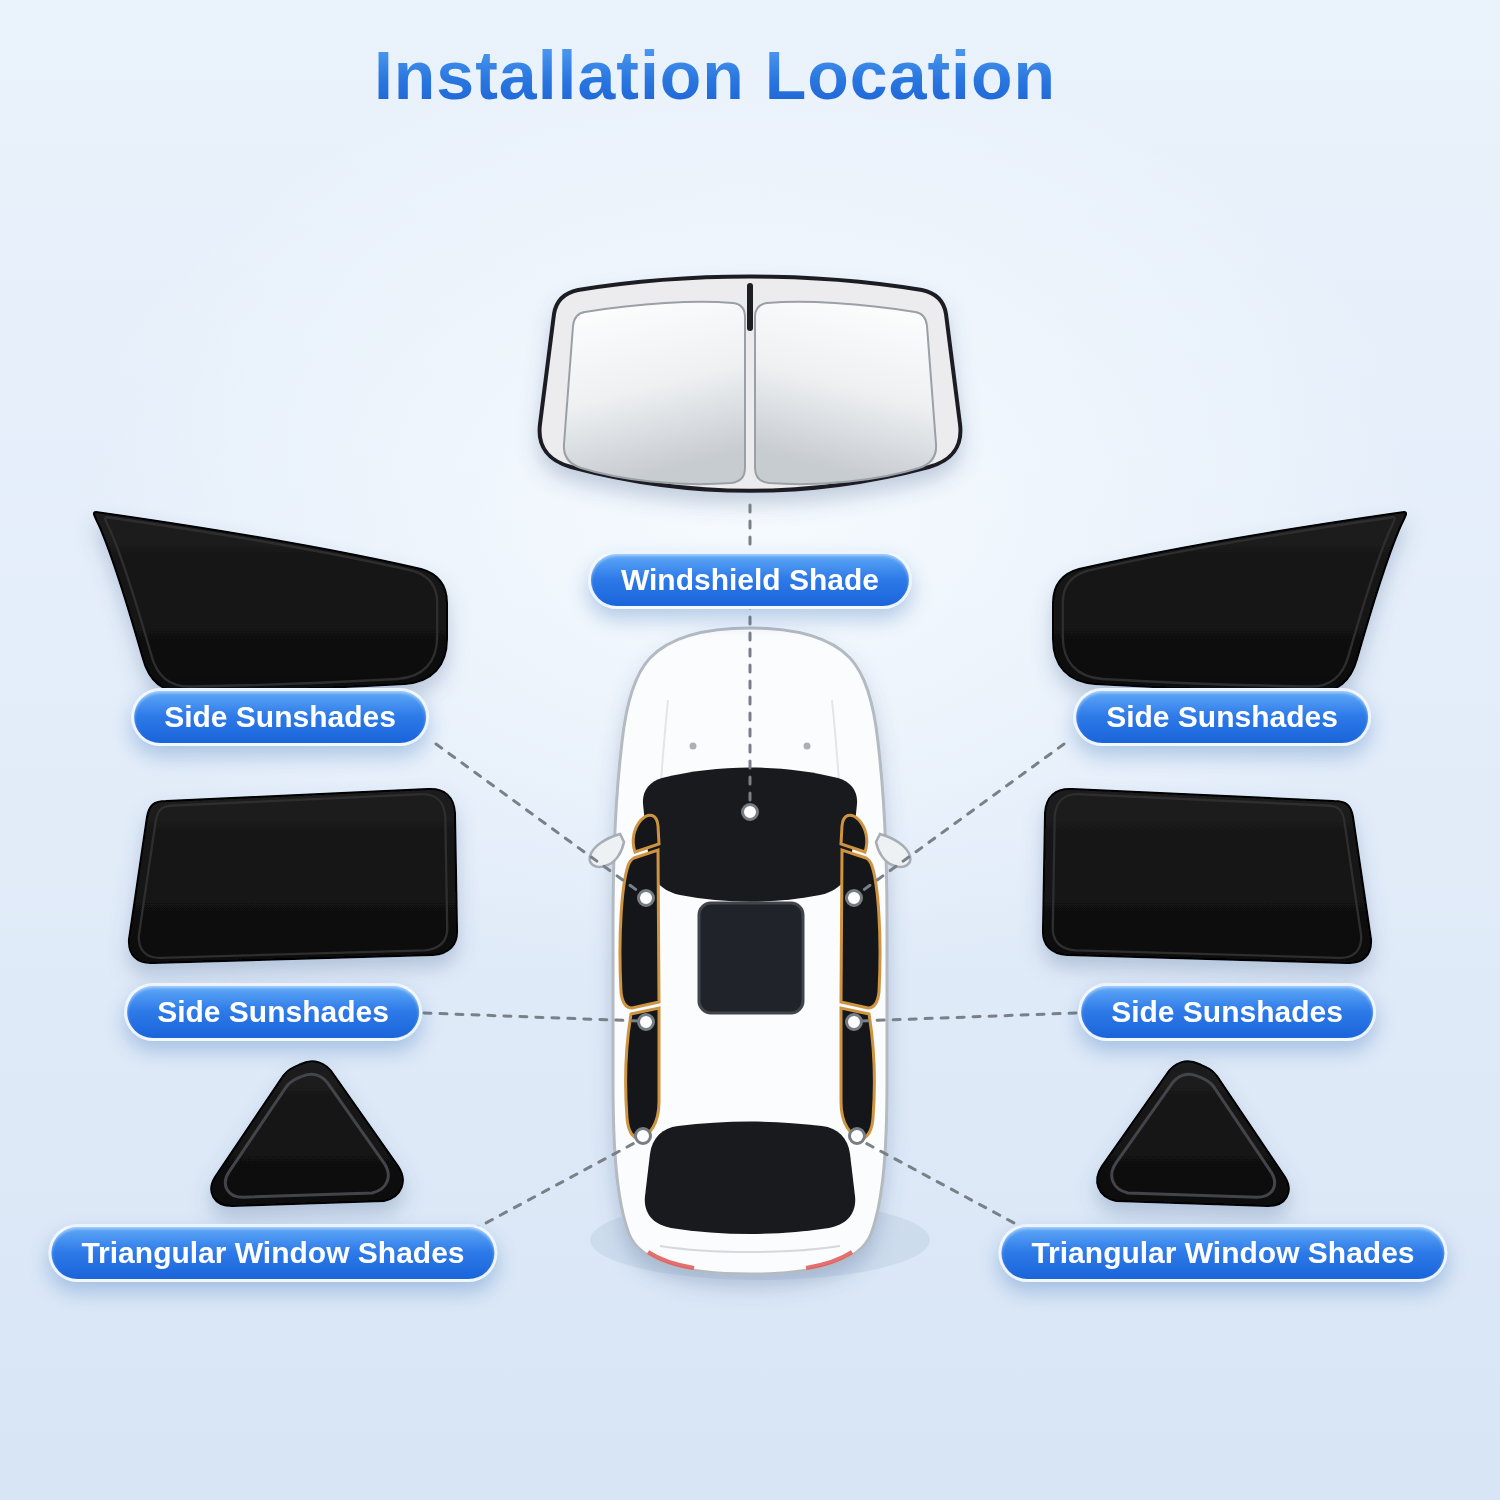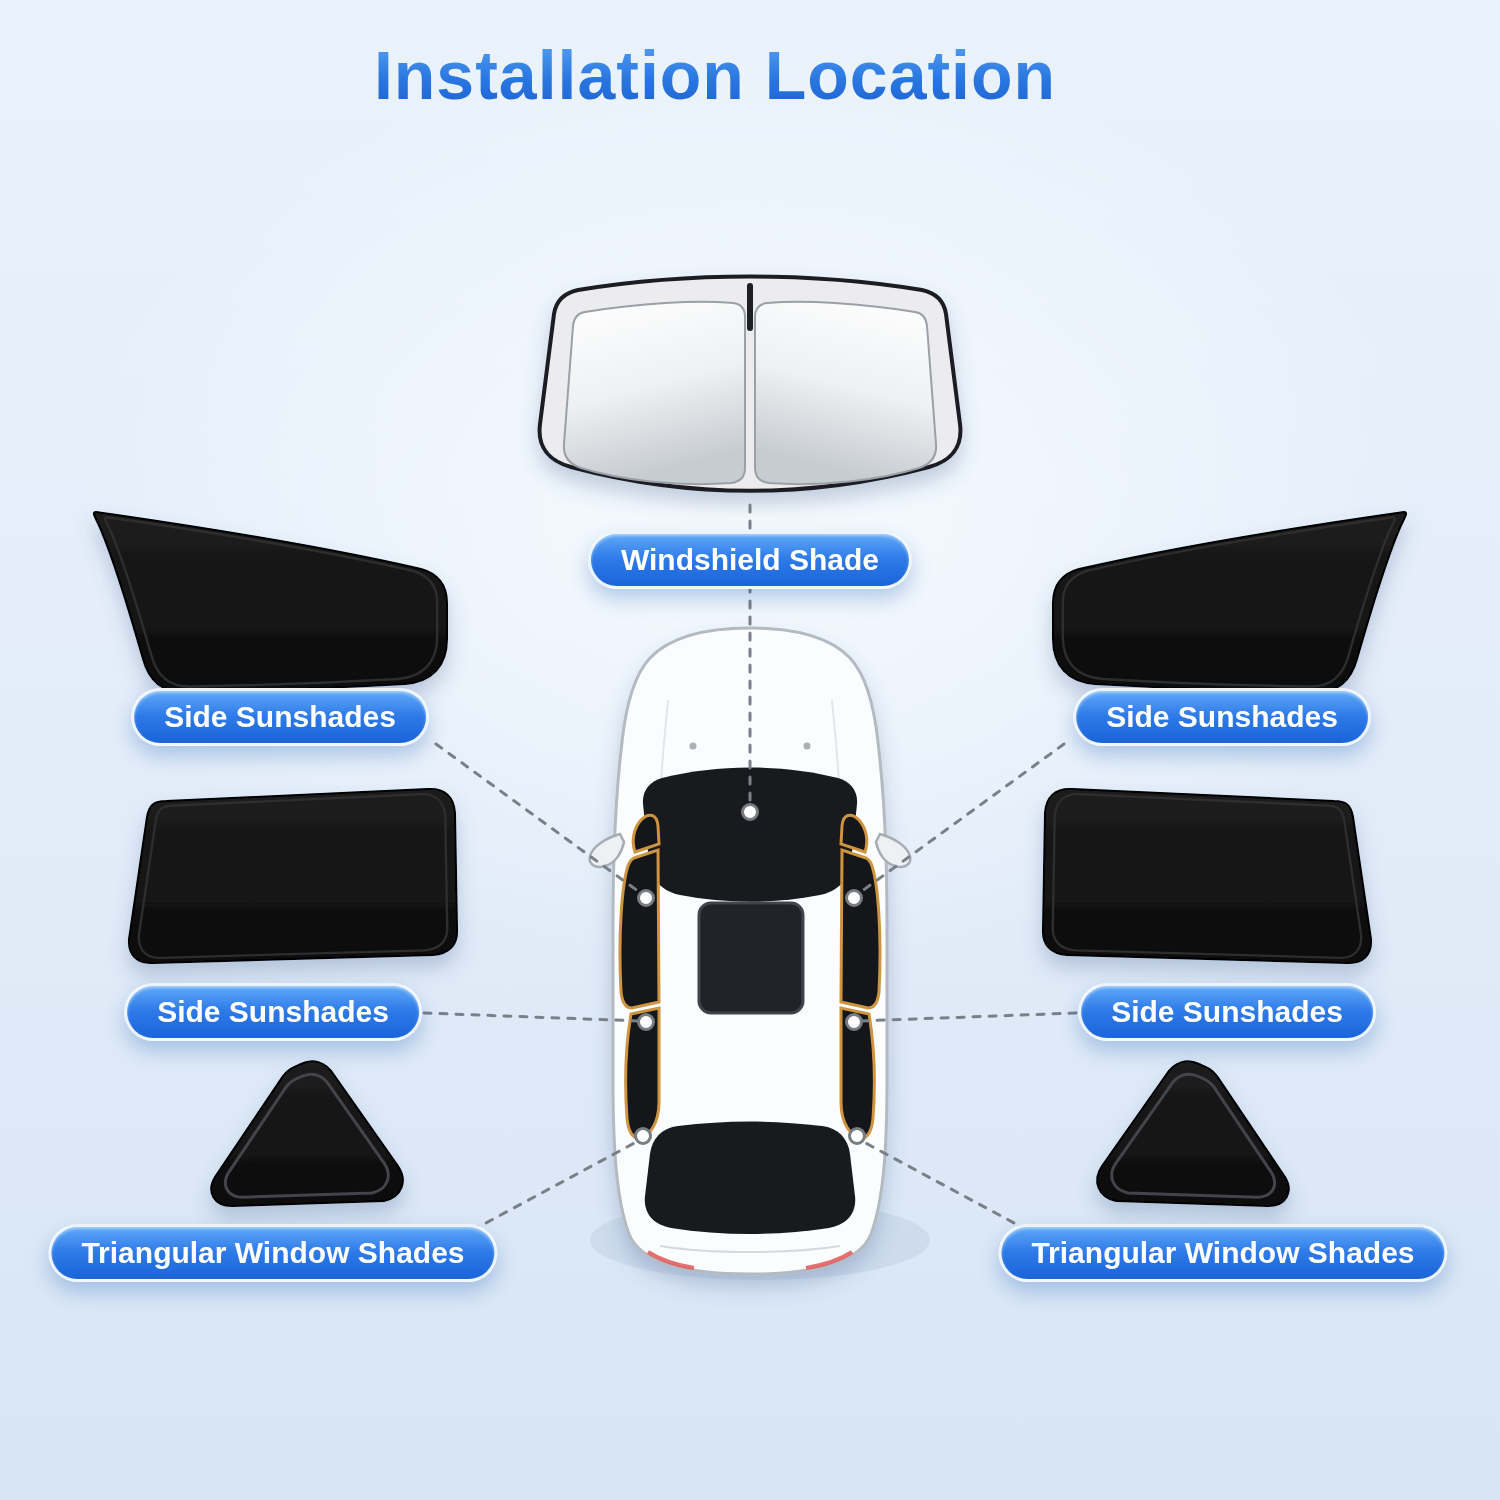--- a/index.html
+++ b/index.html
@@ -106,21 +106,21 @@
       <circle cx="750" cy="812" r="7.5"></circle>
       <circle cx="646" cy="898" r="7.5"></circle>
       <circle cx="646" cy="1022" r="7.5"></circle>
       <circle cx="643" cy="1136" r="7.5"></circle>
       <circle cx="854" cy="898" r="7.5"></circle>
       <circle cx="854" cy="1022" r="7.5"></circle>
       <circle cx="857" cy="1136" r="7.5"></circle>
     </g>
   </svg>
 
-  <div class="pill" style="left:750px;top:560px;">Windshield Shade</div>
+  <div class="pill" style="left:750px;top:580px;">Windshield Shade</div>
   <div class="pill" style="left:280px;top:717px;">Side Sunshades</div>
   <div class="pill" style="left:1222px;top:717px;">Side Sunshades</div>
   <div class="pill" style="left:273px;top:1012px;">Side Sunshades</div>
   <div class="pill" style="left:1227px;top:1012px;">Side Sunshades</div>
   <div class="pill" style="left:273px;top:1253px;">Triangular Window Shades</div>
   <div class="pill" style="left:1223px;top:1253px;">Triangular Window Shades</div>
 
 </div>
 
 </body></html>

